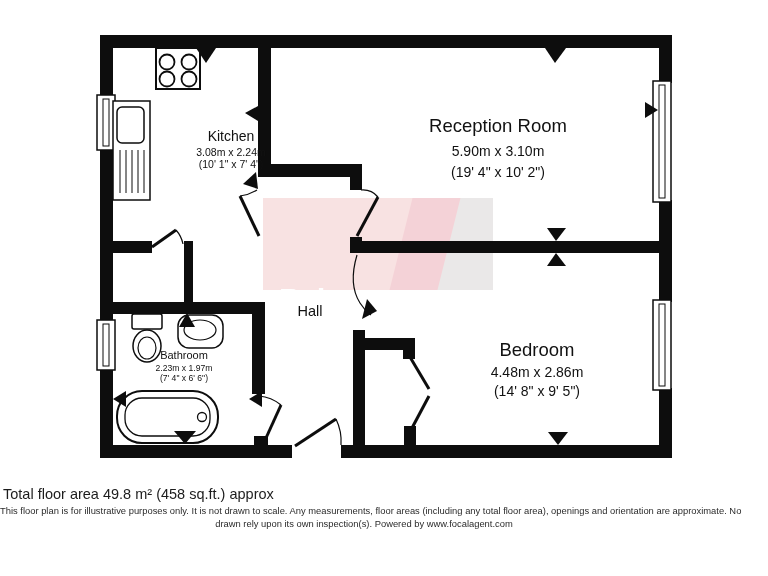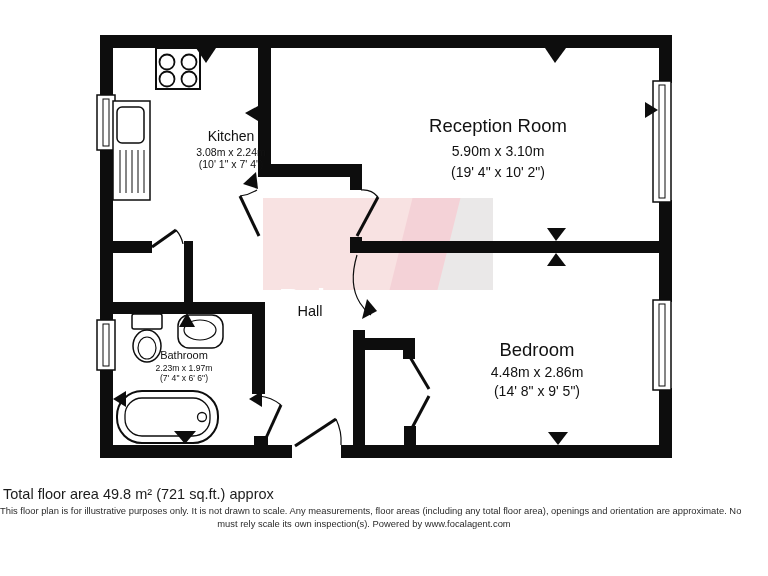--- a/index.html
+++ b/index.html
@@ -193,19 +193,19 @@
       <text class="lbl" x="537" y="396" font-size="14">(14' 8" x 9' 5")</text>
 
       <text class="lbl" x="184" y="359" font-size="11">Bathroom</text>
       <text class="lbl" x="184" y="370.5" font-size="8.6">2.23m x 1.97m</text>
       <text class="lbl" x="184" y="381" font-size="8.6">(7' 4" x 6' 6")</text>
 
       <text class="lbl" x="310" y="316" font-size="14.5">Hall</text>
     </g>
   </svg>
 
-  <div class="area-title">Total floor area 49.8 m² (721 sq.ft.) approx</div>
+  <div class="area-title">Total floor area 49.8 m² (458 sq.ft.) approx</div>
   <div class="disclaimer">
     <div>This floor plan is for illustrative purposes only. It is not drawn to scale. Any measurements, floor areas (including any total floor area), openings and orientation are approximate. No</div>
-    <div>must rely scale its own inspection(s). Powered by www.focalagent.com</div>
+    <div>drawn rely upon its own inspection(s). Powered by www.focalagent.com</div>
   </div>
 
 </div>
 
 </body></html>

